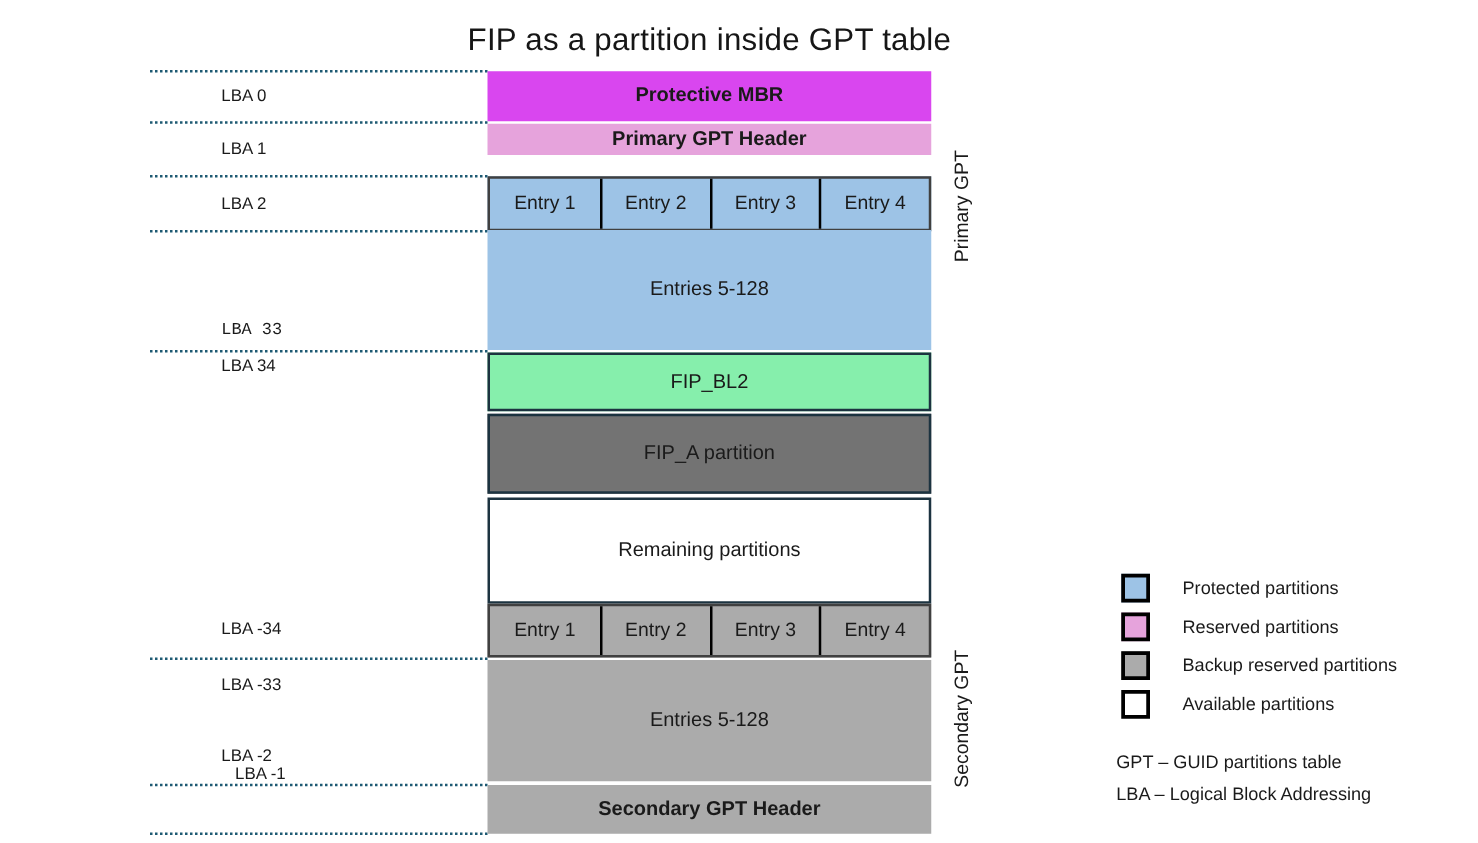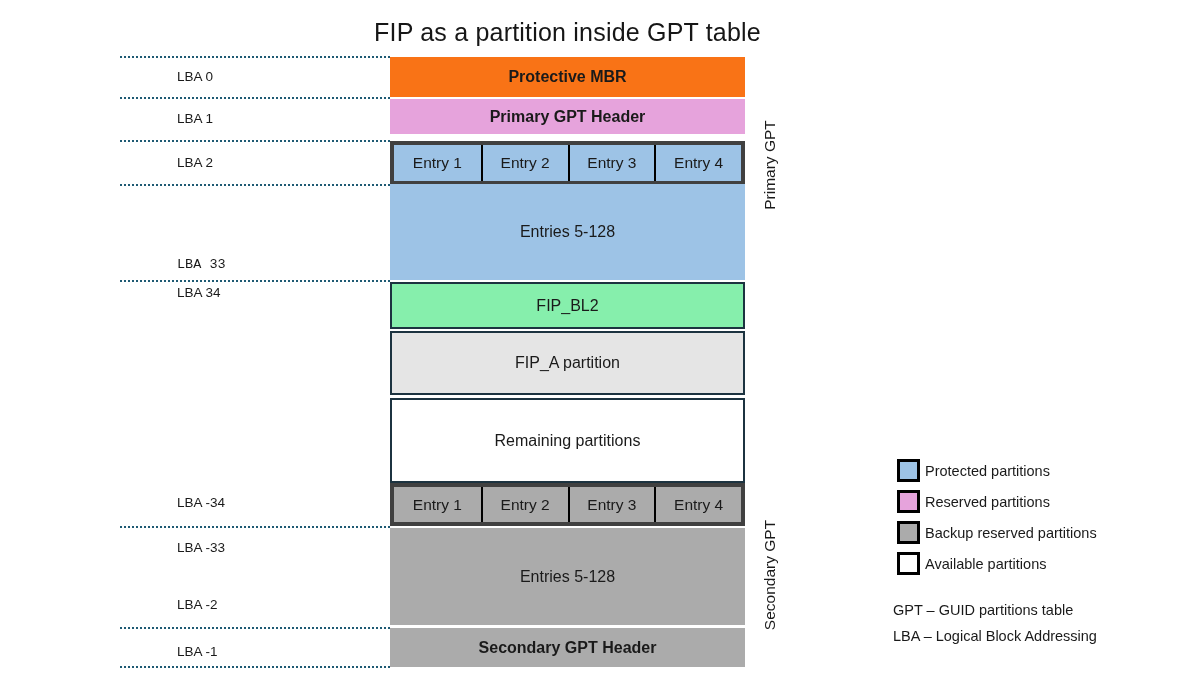--- a/index.html
+++ b/index.html
@@ -45,47 +45,47 @@
     white-space: nowrap;
   }
   .lba0 { top: 69px; }
   .lba1 { top: 111px; }
   .lba2 { top: 155px; }
   .lba3 { top: 257px; font-family: Liberation Mono, monospace; }
   .lba4 { top: 285px; }
   .lba5 { top: 495px; }
   .lba6 { top: 540px; }
   .lba7 { top: 597px; }
-  .lba8 { top: 644px; }
+  .lba8 { top: 611px; margin-left: 11px; }
   
   .block {
     position: absolute;
     left: 390px; width: 355px;
     box-sizing: border-box;
     display: flex;
     align-items: center;
     justify-content: center;
     font-size: 16px;
     text-align: center;
   }
   .bold { font-weight: bold; }
   .b-mbr  { top: 57px;  height: 40px; }
-  .b-pgh  { top: 99px;  height: 35px; }
+  .b-pgh  { top: 99px;  height: 25px; }
   .b-e5p  { top: 184px; height: 96px; }
   .b-bl2  { top: 282px; height: 47px; border: 2px solid #1C3340; }
   .b-fipa { top: 331px; height: 64px; border: 2px solid #1C3340; }
   .b-rem  { top: 398px; height: 85px; border: 2px solid #1C3340; }
   .b-e5s  { top: 528px; height: 97px; }
   .b-sgh  { top: 628px; height: 39px; }
   
   .entry-row {
     position: absolute;
     left: 390px; width: 355px;
     box-sizing: border-box;
-    border: 4px solid #404040;
+    border: 2px solid #404040;
     display: grid;
     grid-template-columns: 1fr 1fr 1fr 1fr;
   }
   .r-prim { top: 141px; height: 44px; }
   .r-sec  { top: 483px; height: 43px; }
   .entry-cell {
     display: flex;
     align-items: center;
     justify-content: center;
     font-size: 15.5px;
@@ -106,21 +106,21 @@
   .sl-primary   { left: 700px; top: 155px; width: 140px; }
   .sl-secondary { left: 690px; top: 565px; width: 160px; }
   
   .legend {
     position: absolute;
     left: 897px; top: 459px;
   }
   .legend-item {
     display: flex;
     align-items: center;
-    gap: 5px;
+    gap: 26px;
     margin-bottom: 8px;
     height: 23px;
   }
   .swatch {
     width: 23px; height: 23px;
     box-sizing: border-box;
     border: 3px solid #000000;
     flex: 0 0 auto;
   }
   .legend-label { font-size: 14.5px; white-space: nowrap; }
@@ -153,36 +153,36 @@
   <div class="lba lba0">LBA 0</div>
   <div class="lba lba1">LBA 1</div>
   <div class="lba lba2">LBA 2</div>
   <div class="lba lba3">LBA 33</div>
   <div class="lba lba4">LBA 34</div>
   <div class="lba lba5">LBA -34</div>
   <div class="lba lba6">LBA -33</div>
   <div class="lba lba7">LBA -2</div>
   <div class="lba lba8">LBA -1</div>
 
-  <div class="block bold b-mbr" style="background-color: #f97316;">Protective MBR</div>
+  <div class="block bold b-mbr" style="background-color: #d946ef;">Protective MBR</div>
 
   <div class="block bold b-pgh" style="background-color: rgb(230, 163, 220);">Primary GPT Header</div>
 
   <div class="entry-row r-prim" style="background-color: rgb(157, 195, 230);">
     <div class="entry-cell">Entry 1</div>
     <div class="entry-cell">Entry 2</div>
     <div class="entry-cell">Entry 3</div>
     <div class="entry-cell">Entry 4</div>
   </div>
 
   <div class="block b-e5p" style="background-color: rgb(157, 195, 230);">Entries 5-128</div>
 
   <div class="block b-bl2" style="background-color: #86efac;">FIP_BL2</div>
 
-  <div class="block b-fipa" style="background-color: #e5e5e5;">FIP_A partition</div>
+  <div class="block b-fipa" style="background-color: #737373;">FIP_A partition</div>
 
   <div class="block b-rem" style="background-color: rgb(255, 255, 255);">Remaining partitions</div>
 
   <div class="entry-row r-sec" style="background-color: rgb(171, 171, 171);">
     <div class="entry-cell">Entry 1</div>
     <div class="entry-cell">Entry 2</div>
     <div class="entry-cell">Entry 3</div>
     <div class="entry-cell">Entry 4</div>
   </div>
 

